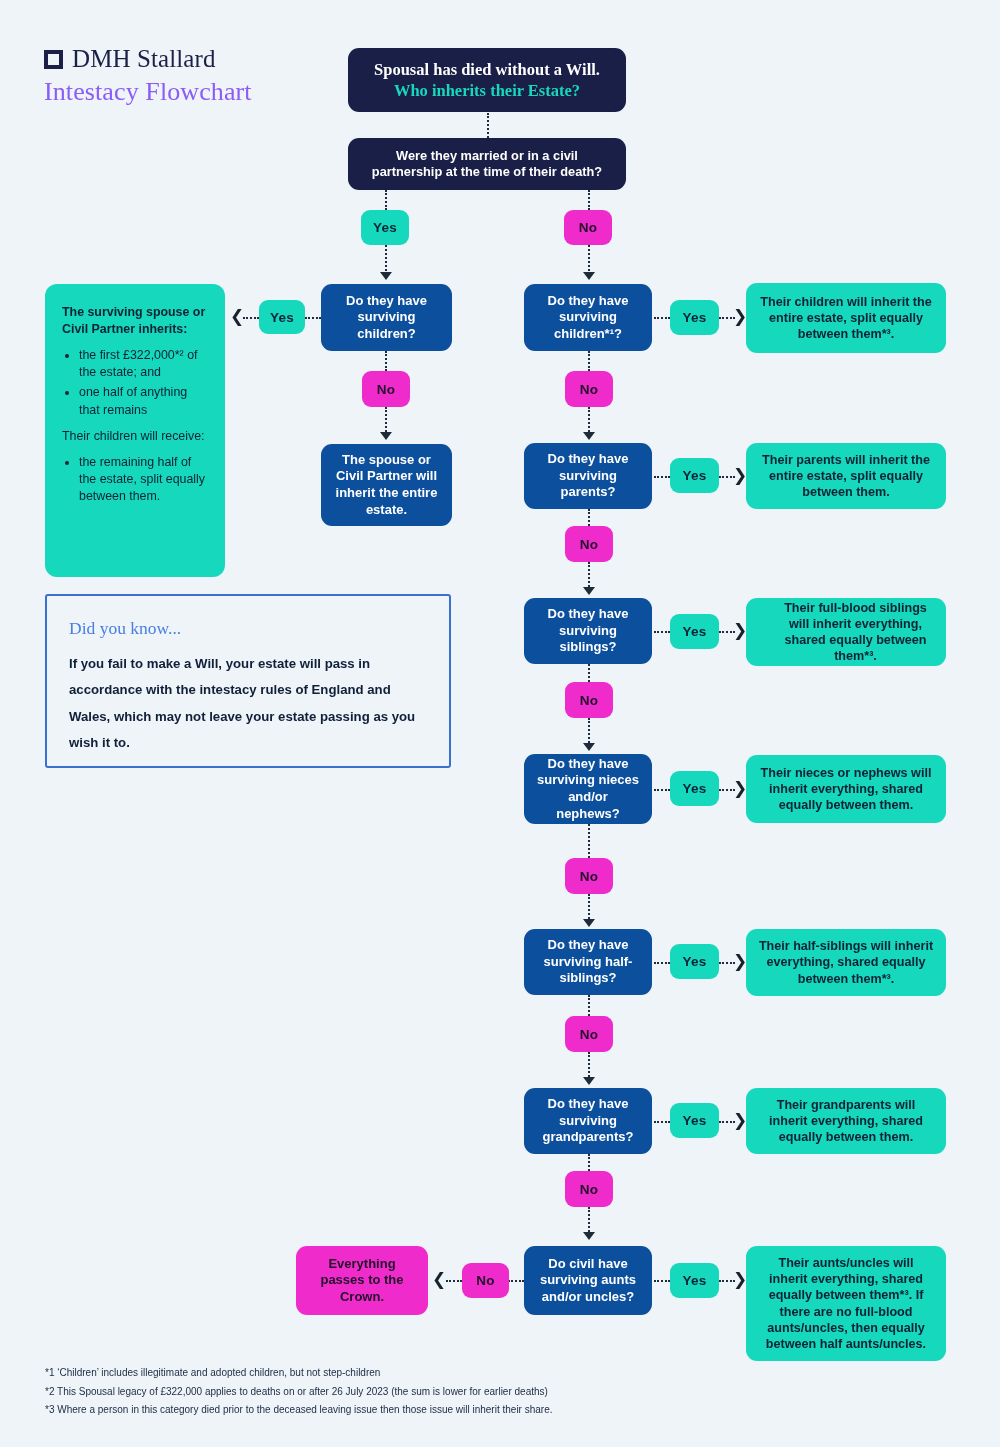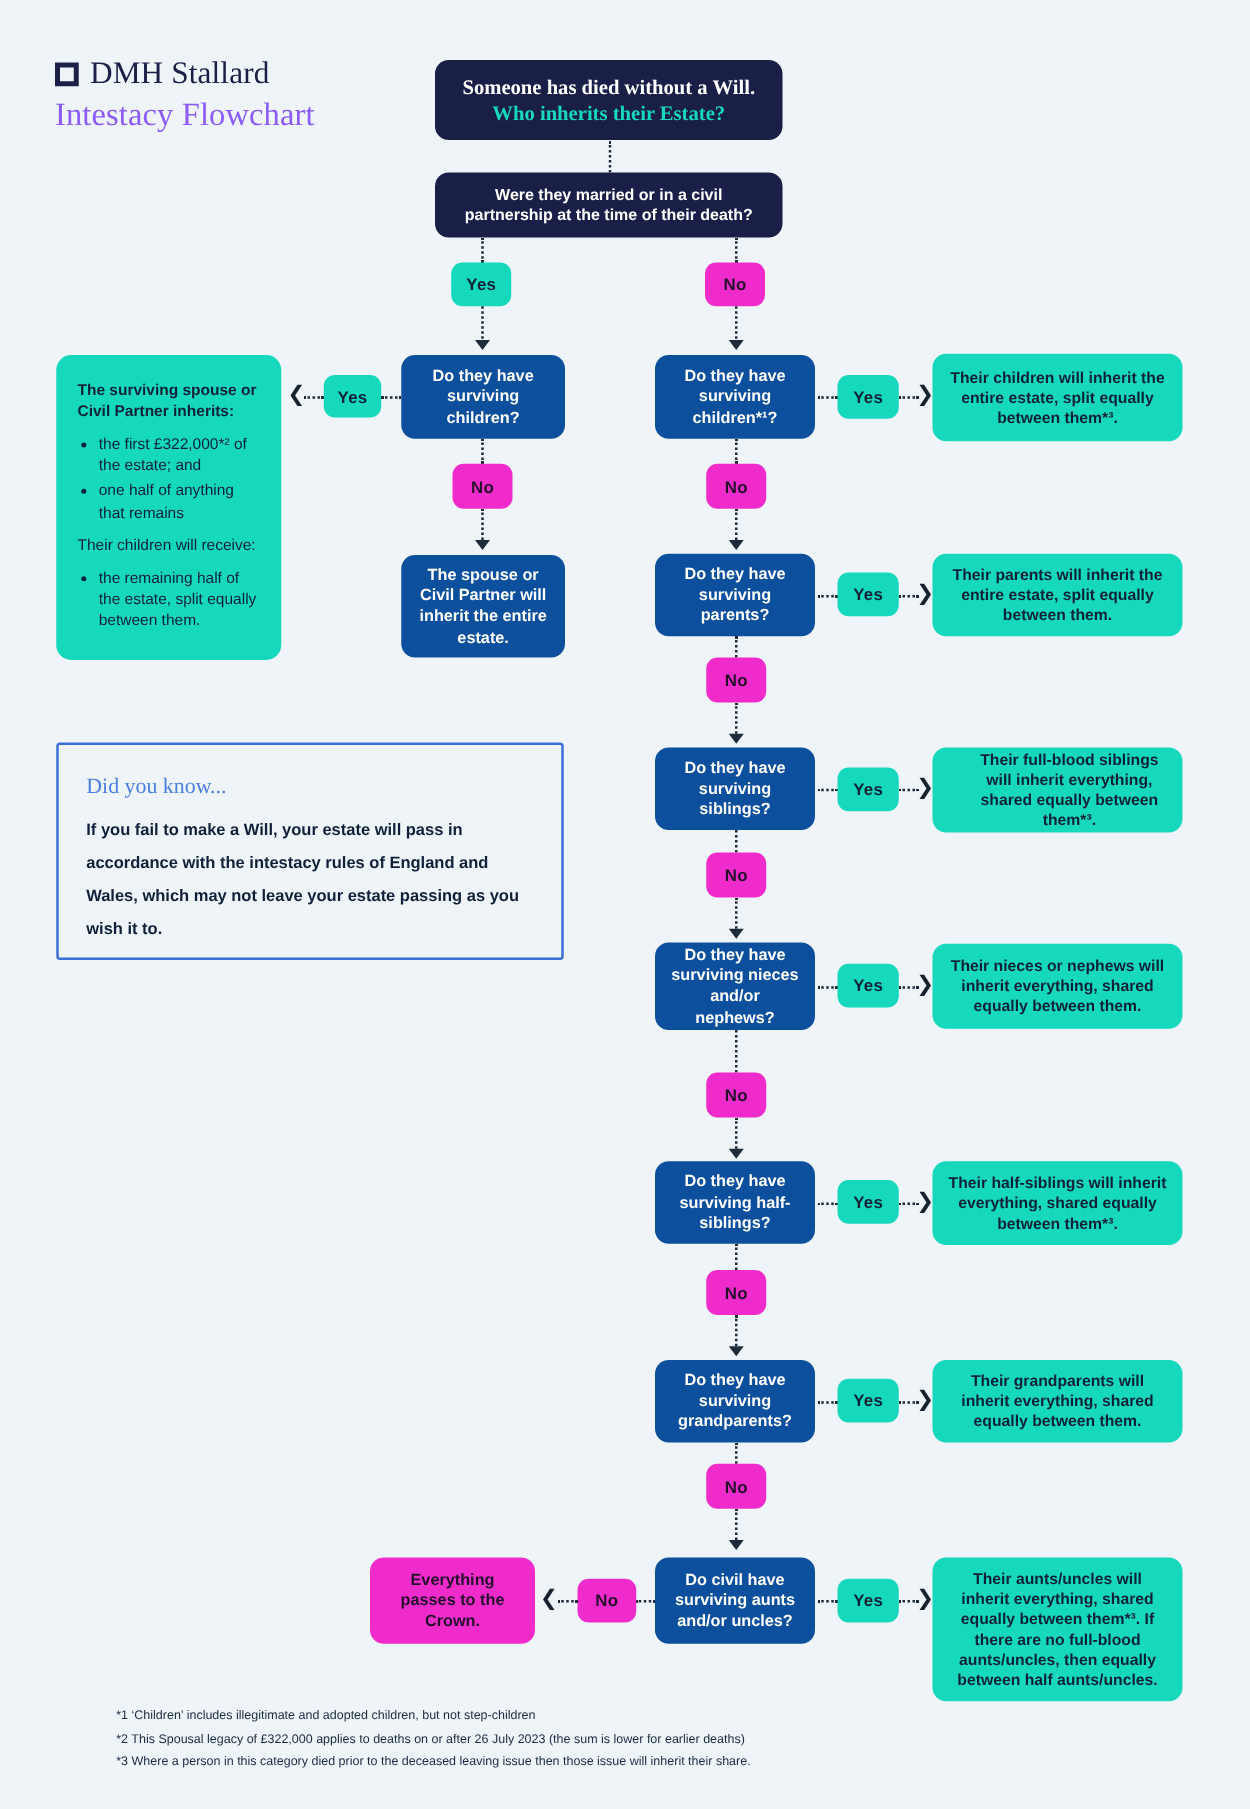--- a/index.html
+++ b/index.html
@@ -136,21 +136,21 @@
     font-family: "DejaVu Sans", sans-serif;
     font-weight: bold;
   }
 
   
   .spouse-box {
     position: absolute;
     left: 45px;
     top: 284px;
     width: 180px;
-    height: 244px;
+    height: 293px;
     background: #15d8bd;
     border-radius: 12px;
     box-sizing: border-box;
     padding: 20px 14px 14px 17px;
     color: #0c2336;
     font-size: 12.4px;
     line-height: 1.38;
   }
   .spouse-box .hd { font-weight: bold; }
   .spouse-box ul {
@@ -187,39 +187,38 @@
 
   
   .footnotes {
     position: absolute;
     left: 45px;
     top: 1364px;
     width: 900px;
     font-size: 10px;
     color: #1b2a44;
     line-height: 1.85;
-    margin-left: 48px;
   }
 </style>
 </head>
 <body>
 
 <div class="stage">
 
   <div class="brand">
     <div class="brand-row">
       <div class="logo-mark"></div>
       <div class="brand-name">DMH Stallard</div>
     </div>
     <div class="brand-sub">Intestacy Flowchart</div>
   </div>
 
   <div class="node navy hero" style="left:348px; top:48px; width:278px; height:64px;">
     <div class="inner">
-      <div class="l1">Someone has died without a Will.</div>
+      <div class="l1">Spousal has died without a Will.</div>
       <div class="l2">Who inherits their Estate?</div>
     </div>
   </div>
 
   <div class="vline" style="left:487px; top:113px; height:25px;"></div>
 
   <div class="node navy" style="left:348px; top:138px; width:278px; height:52px; font-size:12.8px;">
     <div class="inner">Were they married or in a civil partnership at the time of their death?</div>
   </div>
 

